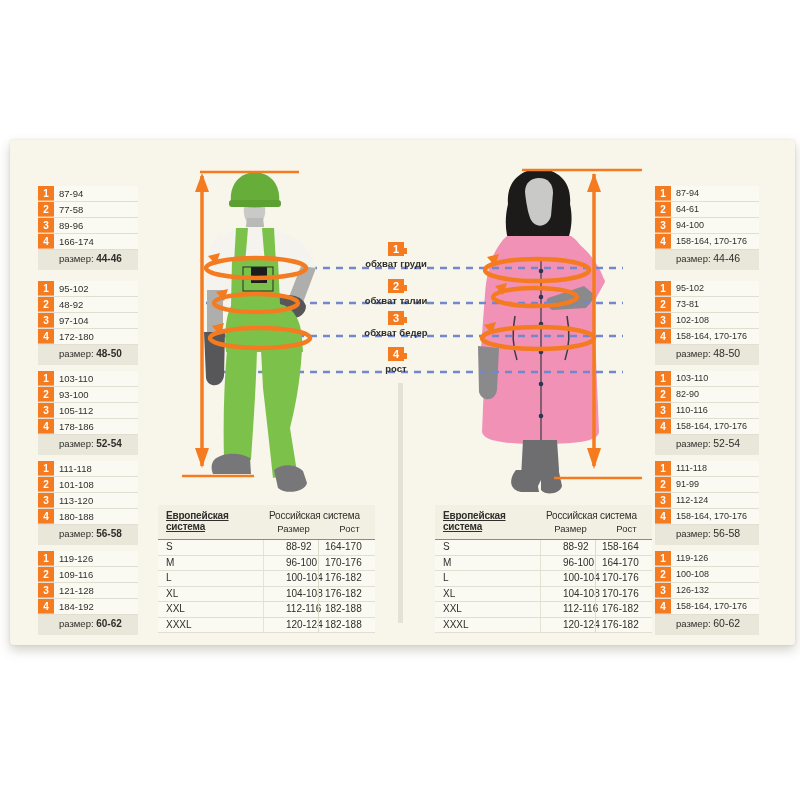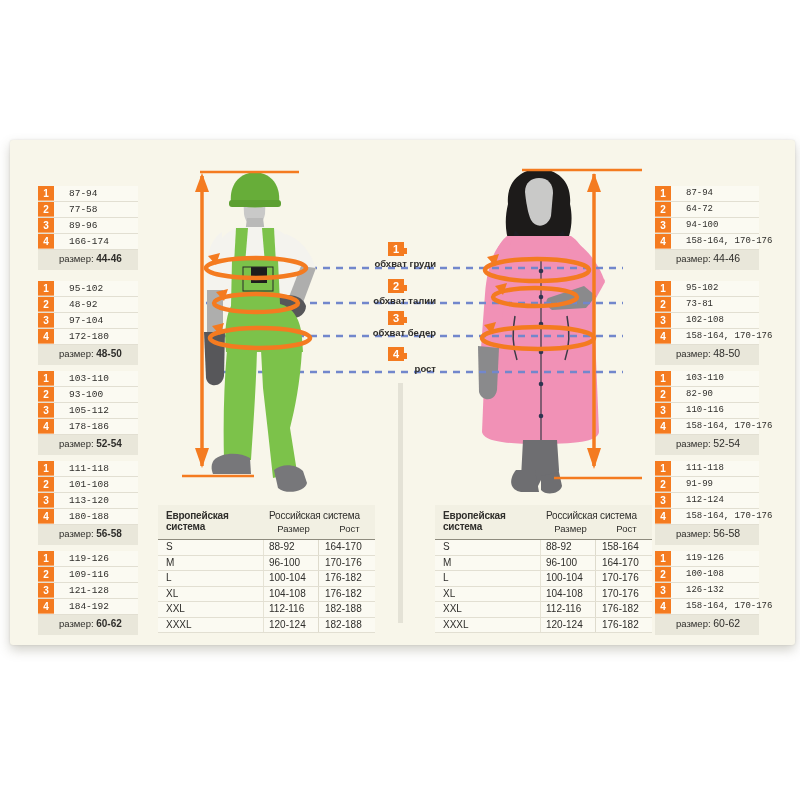--- a/index.html
+++ b/index.html
@@ -10,48 +10,48 @@
          box-shadow:0 5px 12px rgba(90,85,60,.28),0 0 2px rgba(90,85,60,.18);}
   .figures{position:absolute;left:0;top:0;width:785px;height:505px;z-index:1;}
 
   
   .sgroup{position:absolute;width:100px;z-index:2;}
   .sgroup.women{width:104px;}
   .srow{display:flex;height:15px;line-height:15px;background:var(--table-bg,#fbfaf2);
         border-bottom:1px solid var(--row-line,#e2dfd2);}
   .nbadge{flex:0 0 16px;background:var(--orange,#f47b20);color:#fff;text-align:center;
           font-size:10px;font-weight:bold;border-bottom:1px solid rgba(255,255,255,.35);}
-  .sval{padding-left:15px;font-size:9.5px;white-space:nowrap;font-family:Liberation Mono, monospace;}
+  .sval{padding-left:5px;font-size:9.5px;white-space:nowrap;}
   .sgroup.women .sval{font-size:9px;}
   .sizerow{height:20px;line-height:17px;background:var(--size-row-bg,#e9e7da);
            padding-left:21px;font-size:9.5px;white-space:nowrap;}
   .sizerow b{font-size:10px;}
   .sgroup.women .sizerow b{font-weight:400;font-size:10.5px;}
 
   
   .mlabel{position:absolute;left:346px;width:80px;text-align:center;z-index:2;}
   .mbadge{position:relative;display:inline-block;width:16px;height:14px;line-height:14px;
           background:var(--orange,#f47b20);color:#fff;font-weight:bold;font-size:11px;}
   .mbadge i{position:absolute;right:-3px;bottom:2px;width:4px;height:6px;
             background:var(--orange,#f47b20);}
-  .mtext{font-size:9.5px;font-weight:bold;margin-top:1px;white-space:nowrap;text-align:right;}
+  .mtext{font-size:9.5px;font-weight:bold;margin-top:1px;white-space:nowrap;}
 
   
   .ctable{position:absolute;top:365px;width:217px;background:var(--table-bg,#fbfaf2);z-index:2;}
   .chead{display:grid;grid-template-columns:105px 112px;height:34px;
          background:var(--table-header-bg,#f2f0e3);border-bottom:1px solid #8e8b7e;}
-  .ch1{font-size:10px;font-weight:bold;padding:5px 0 0 8px;letter-spacing:-.2px;}
+  .ch1{font-size:10px;font-weight:bold;padding:5px 0 0 8px;letter-spacing:-.2px;text-decoration:underline;}
   .ch2-title{font-size:10px;font-weight:normal;padding:5px 0 0 6px;letter-spacing:-.2px;}
   .ch2-subs{display:grid;grid-template-columns:55px 57px;font-size:9.5px;padding-top:2px;text-align:center;}
   .ch2-subs span{padding-left:6px;}
   .crow{display:grid;grid-template-columns:105px 55px 57px;height:14.5px;line-height:14.5px;
         font-size:10px;border-bottom:1px solid var(--row-line,#e2dfd2);}
   .crow span{white-space:nowrap;}
   .crow .c1{padding-left:8px;}
-  .crow .c2{padding-left:5px;border-left:1px solid #e6e3d5;}
+  .crow .c2{padding-left:22px;border-left:1px solid #e6e3d5;}
   .crow .c3{padding-left:6px;border-left:1px solid #dedbcd;}
 
   .vdivider{position:absolute;left:388px;top:243px;width:5px;height:240px;
             background:var(--divider,#e4e2d6);z-index:1;}
 
   
   .f-dash{stroke:var(--dash-blue,#7287cc);stroke-width:2.4;stroke-dasharray:7 6;fill:none;}
   .f-orange{stroke:var(--orange,#f47b20);fill:none;}
   .f-ell{stroke:var(--orange,#f47b20);stroke-width:4.5;fill:none;}
   .f-tri{fill:var(--orange,#f47b20);}
@@ -263,21 +263,21 @@
     <div class="sizerow"><span>размер:</span> <b>60-62</b></div>
   </div>
 
   <div class="sgroup women" style="left:645px;top:46px">
     <div class="srow">
           <span class="nbadge">1</span>
           <span class="sval">87-94</span>
         </div>
     <div class="srow">
           <span class="nbadge">2</span>
-          <span class="sval">64-72</span>
+          <span class="sval">64-61</span>
         </div>
     <div class="srow">
           <span class="nbadge">3</span>
           <span class="sval">94-100</span>
         </div>
     <div class="srow">
           <span class="nbadge">4</span>
           <span class="sval">158-164, 170-176</span>
         </div>
     <div class="sizerow"><span>размер:</span> <b>44-46</b></div>

